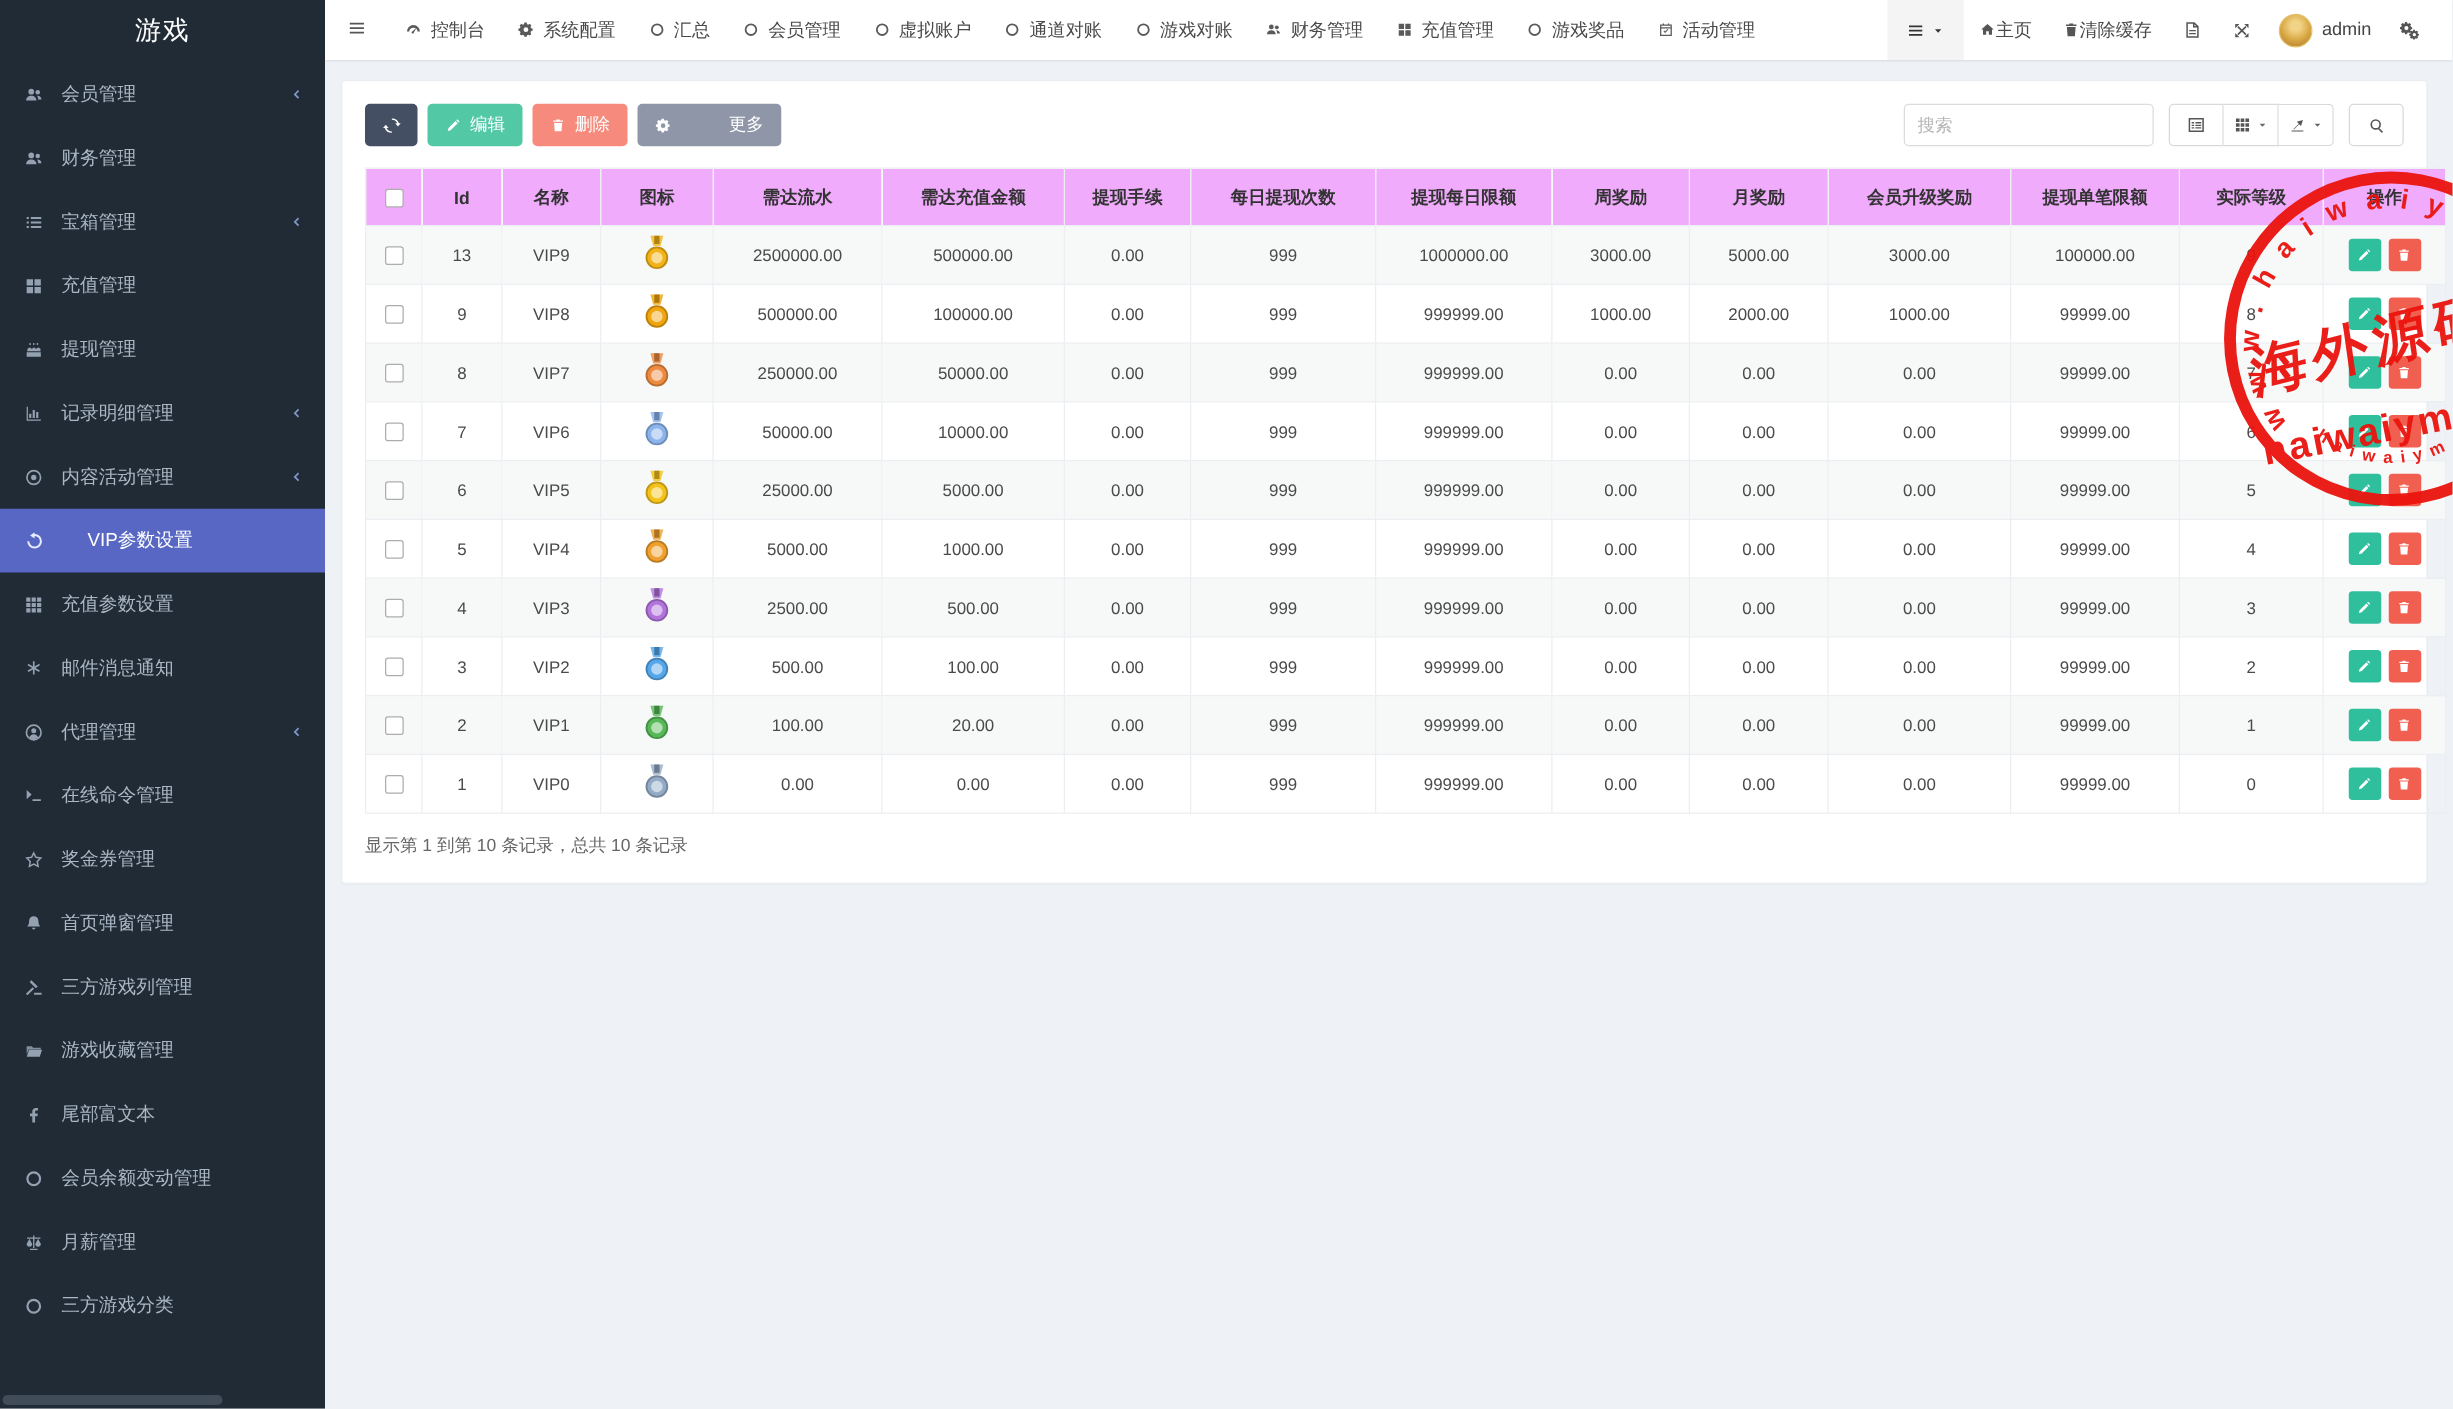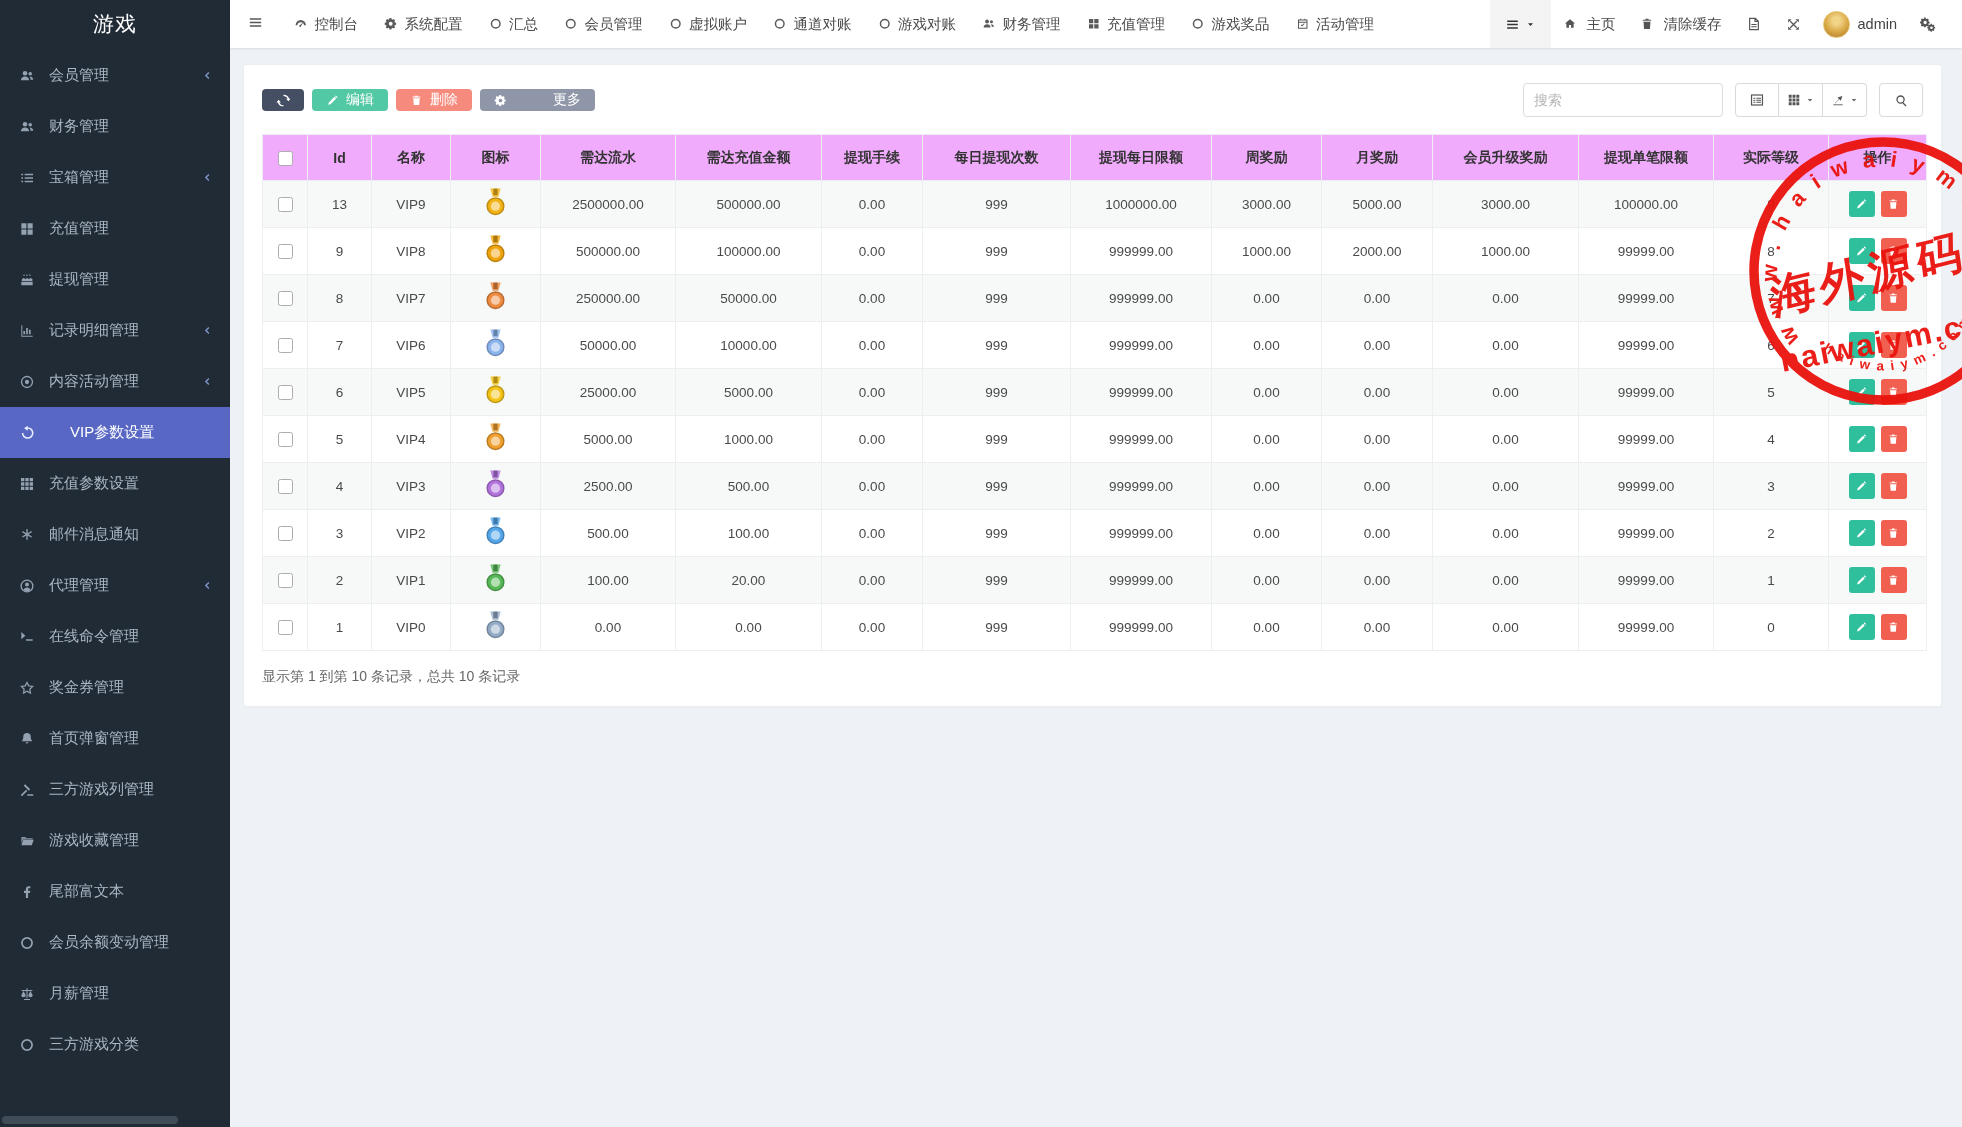--- a/index.html
+++ b/index.html
@@ -5,21 +5,21 @@
   * { box-sizing: border-box; margin:0; padding:0; }
   html,body { width:1962px; height:1127px; }
   body {
     font-family:"Liberation Sans","DejaVu Sans",sans-serif;
     display:flex; background:#eef1f6; overflow:hidden; position:relative;
     color:#444;
   }
   .ic { width:1em; height:1em; fill:currentColor; display:inline-block; vertical-align:-0.12em; }
 
   
-  .sidebar { width:230px; flex-shrink:0; background:#212b36; position:relative; z-index:5; }
+  .sidebar { width:260px; flex-shrink:0; background:#212b36; position:relative; z-index:5; }
   .logo { height:48px; display:flex; align-items:center; justify-content:center;
           color:#fff; font-size:21px; letter-spacing:1px; }
   .side-menu { padding-top:2px; }
   .side-item { height:51px; display:flex; align-items:center; padding:0 16px 0 19px;
                color:#aab7c4; font-size:15px; cursor:pointer; }
   .side-item .sic { font-size:16px; color:#93a1b1; margin-right:14px; flex-shrink:0; }
   .side-item .slbl { flex:1; white-space:nowrap; }
   .side-item .chev { font-size:13px; color:#7f97c9; }
   .side-item.active { background:#5867c3; color:#fff;gap:21px; }
   .side-item.active .sic { color:#e8ecff; }
@@ -35,35 +35,35 @@
             padding-right:14px; }
   .burger { padding:0 17px; color:#555; font-size:17px; cursor:pointer; }
   .nav-item { display:flex; align-items:center; gap:7px; padding:0 13px; height:48px;
               font-size:14.5px; color:#4a4a4a; cursor:pointer; white-space:nowrap; }
   .nav-item .ic { font-size:13.5px; color:#5a5a5a; }
   .nav-right { margin-left:auto; display:flex; align-items:center; height:48px; }
   .nav-menu-btn { background:#f4f4f4; height:48px; padding:0 15px; display:flex;
                   align-items:center; gap:5px; color:#333; cursor:pointer; }
   .nav-menu-btn .ic { font-size:15px; }
   .nav-menu-btn .car { font-size:11px; }
-  .nav-icon-btn { padding:0 12px; height:48px; display:flex; align-items:center; gap:10px;
+  .nav-icon-btn { padding:0 12px; height:48px; display:flex; align-items:center; gap:0;
                   color:#4a4a4a; font-size:14.5px; cursor:pointer; }
   .nav-icon-btn .ic { font-size:14px; color:#555; }
   .avatar { width:27px; height:27px; border-radius:50%;
             background:radial-gradient(circle at 50% 35%, #f2d488 18%, #d9a844 55%, #a9742a 100%);
             border:1px solid #e3c06a; margin-right:8px; flex-shrink:0; }
   .user-chip { display:flex; align-items:center; padding:0 10px; cursor:pointer; font-size:14.5px; color:#444; }
 
   
   .content { flex:1; padding:16px 20px 0 13px; position:relative; }
   .panel { background:#fff; border-radius:3px; border:1px solid #eceff2;
            padding:18px 18px 20px 18px; box-shadow:0 1px 2px rgba(0,0,0,.03); }
 
   .toolbar { display:flex; align-items:center; margin-bottom:17px; }
-  .tbtn { height:22px; border:none; border-radius:4px; color:#fff; font-size:14px;
+  .tbtn { height:34px; border:none; border-radius:4px; color:#fff; font-size:14px;
           display:inline-flex; align-items:center; gap:7px; padding:0 14px;
           margin-right:8px; cursor:pointer; font-family:inherit; }
   .tbtn .ic { font-size:13px; }
   .tbtn.refresh { background:#454f63; width:42px; justify-content:center; padding:0; }
   .tbtn.edit    { background:#53c8a4; }
   .tbtn.delete  { background:#f58a7d; }
   .tbtn.more    { background:#8e96a8;gap:46px; }
 
   .toolbar-right { margin-left:auto; display:flex; align-items:center; }
   .search-input { width:200px; height:34px; border:1px solid #dcdcdc; border-radius:4px;

